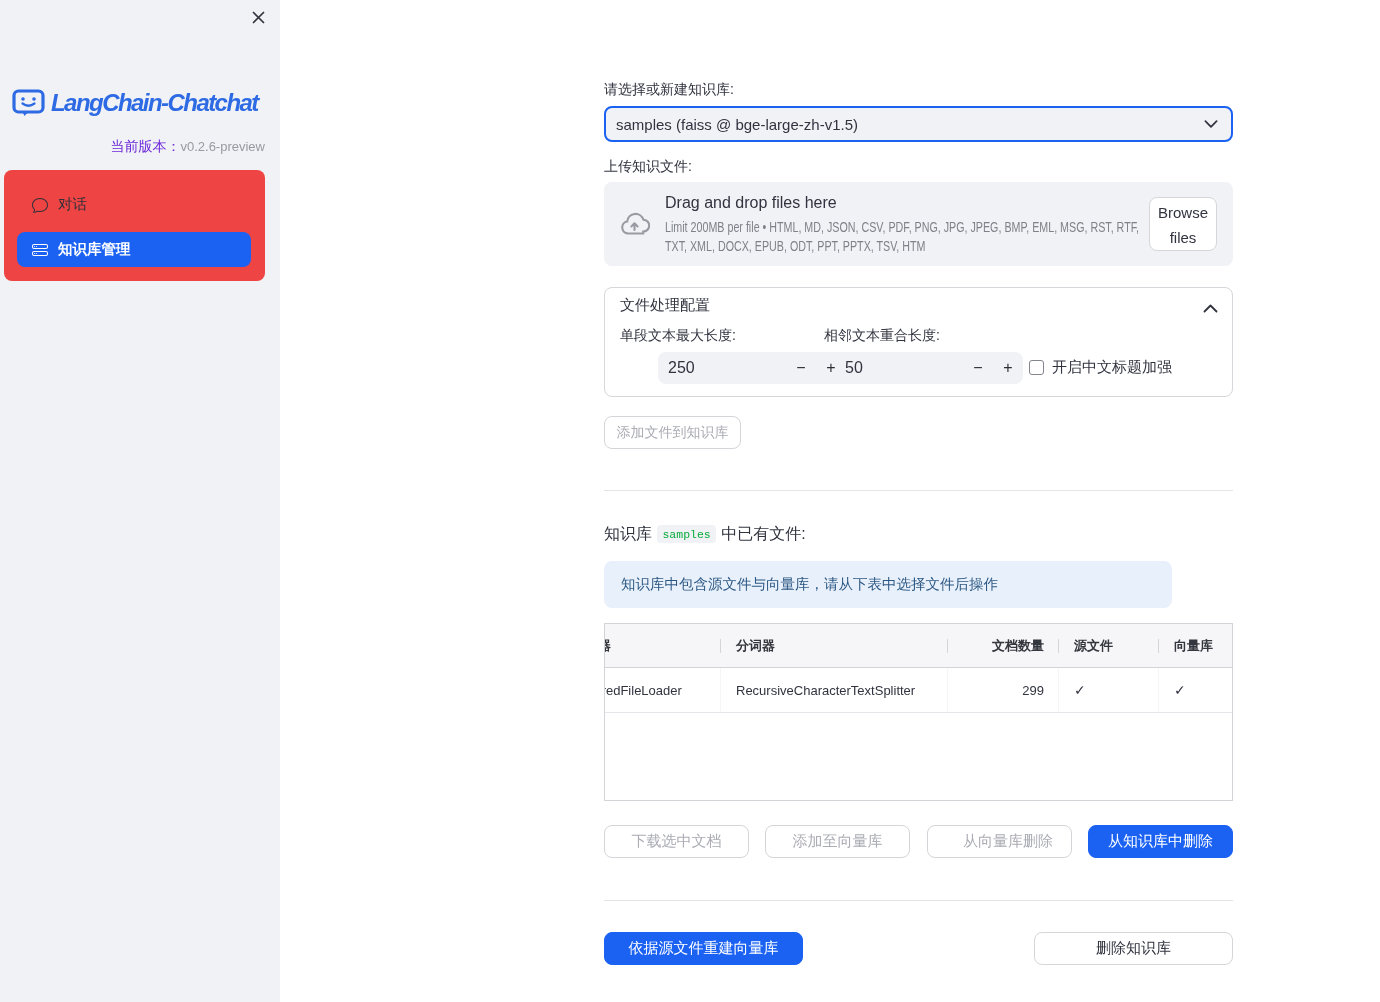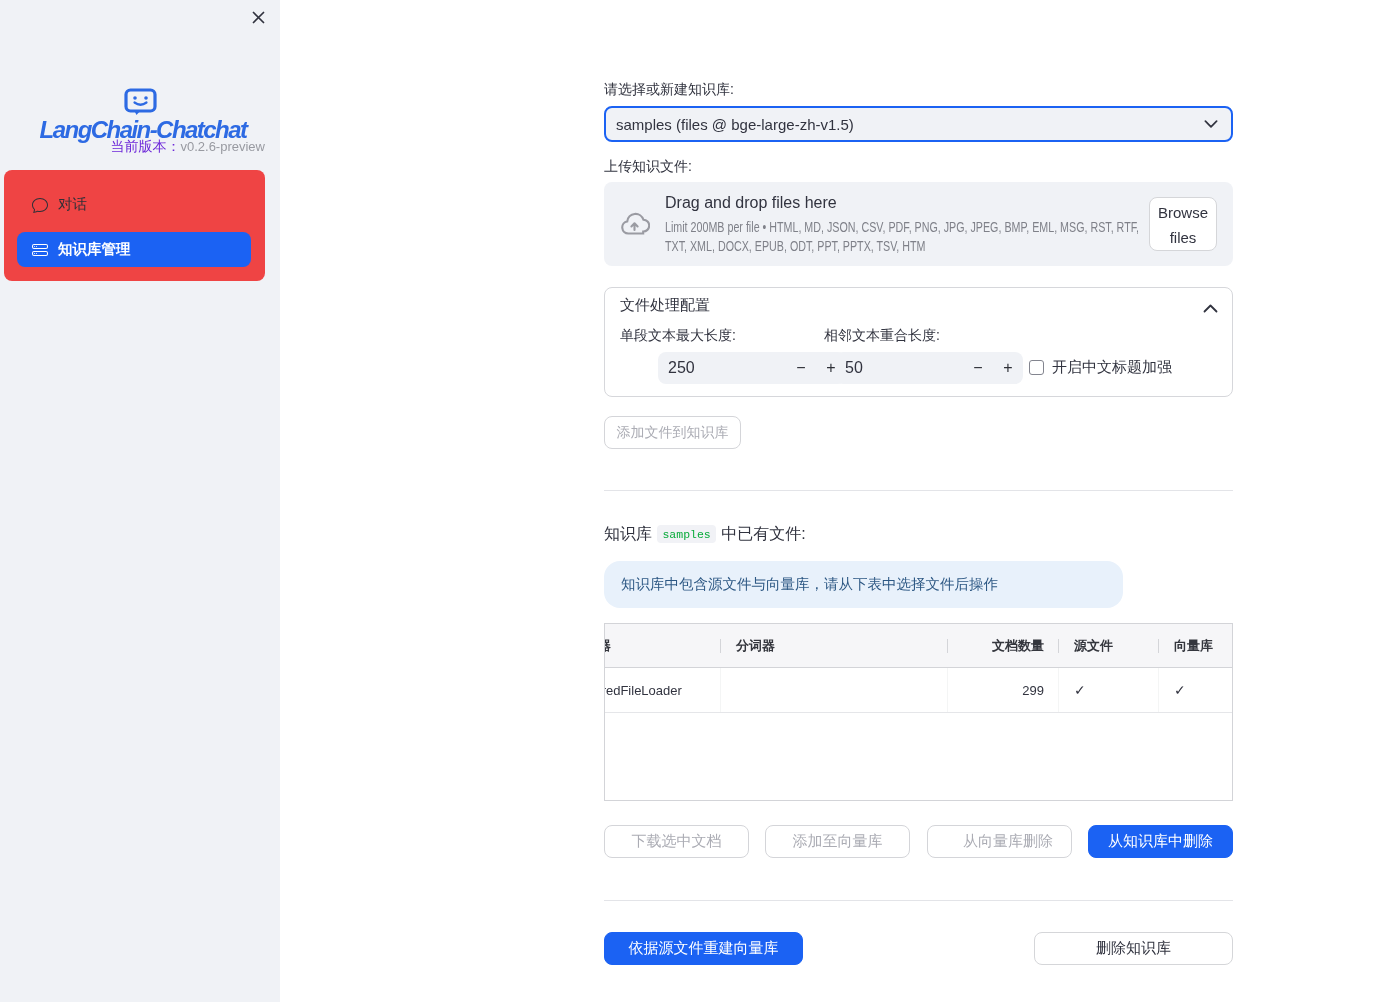--- a/index.html
+++ b/index.html
@@ -15,21 +15,21 @@
     --code-green:#09ab3b;
   }
   *{margin:0;padding:0;box-sizing:border-box;}
   html,body{width:1380px;height:1002px;overflow:hidden;}
   body{font-family:"Liberation Sans",sans-serif;color:var(--text);background:#ffffff;position:relative;}
   .abs{position:absolute;}
 
   
   .sidebar{left:0;top:0;width:280px;height:1002px;background:var(--sidebar-bg);}
   .close-btn{left:247px;top:6px;width:22px;height:22px;cursor:pointer;display:flex;align-items:center;justify-content:center;}
-  .logo-row{left:12px;top:88px;width:256px;height:30px;display:flex;align-items:center;flex-direction:column;}
+  .logo-row{left:12px;top:88px;width:256px;height:30px;display:flex;align-items:center;}
   .logo-icon{width:33px;height:28px;flex:0 0 auto;}
   .logo-text{font-size:24px;font-weight:bold;font-style:italic;color:var(--logo-blue);letter-spacing:-1.55px;margin-left:6px;white-space:nowrap;}
   .version-row{left:0;top:138px;width:265px;text-align:right;font-size:14px;}
   .version-label{color:#6d28d9;}
   .version-value{color:#989aa1;font-size:13px;}
   .menu-card{left:4px;top:170px;width:261px;height:111px;background:#ef4444;border-radius:8px;}
   .menu-item{position:absolute;left:13px;width:234px;height:35px;border-radius:8px;display:flex;align-items:center;cursor:pointer;}
   .menu-item .mi-icon{width:16px;height:16px;margin-left:15px;flex:0 0 auto;display:flex;align-items:center;}
   .menu-item .mi-label{margin-left:10px;font-size:14.5px;color:#2e3038;white-space:nowrap;}
   .menu-item.item-0{top:17px;}
@@ -73,21 +73,21 @@
 
   .add-btn{left:604px;top:416px;width:137px;height:33px;font-size:14px;}
 
   .divider{left:604px;width:629px;height:1px;background:#e3e4e8;}
   .div-1{top:490px;}
   .div-2{top:900px;}
 
   .md-line{left:604px;top:524px;width:629px;height:20px;font-size:16px;color:var(--text);display:flex;align-items:center;white-space:pre-wrap;}
   .code-chip{font-family:"Liberation Mono",monospace;font-size:11.5px;color:var(--code-green);background:#f1f2f6;border-radius:4px;padding:2.5px 5px;margin:8px 1px;}
 
-  .info-box{left:604px;top:561px;width:519px;height:47px;background:var(--info-bg);border-radius:16px;display:flex;align-items:center;}
+  .info-box{left:604px;top:561px;width:568px;height:47px;background:var(--info-bg);border-radius:8px;display:flex;align-items:center;}
   .info-text{margin-left:17px;font-size:14.5px;color:var(--info-text);white-space:nowrap;}
 
   
   .kb-table{left:604px;top:623px;width:629px;height:178px;border:1px solid #d3d4d8;background:#ffffff;overflow:hidden;}
   .tbl-header{position:absolute;left:0;top:0;width:627px;height:44px;background:#f6f6f8;border-bottom:1px solid #d3d4d8;}
   .tbl-row{position:absolute;left:0;top:44px;width:627px;height:45px;background:#ffffff;border-bottom:1px solid #e5e6e9;}
   .tbl-cell{position:absolute;top:0;height:100%;display:flex;align-items:center;font-size:13px;color:var(--text);overflow:hidden;white-space:nowrap;}
   .tbl-header .tbl-cell{font-weight:600;color:#34363d;}
   .tbl-cell .pad{padding-left:16px;}
   .tbl-cell.right{justify-content:flex-end;}
@@ -162,21 +162,21 @@
         </svg>
       </span>
       <span class="mi-label">知识库管理</span>
     </div>
   </div>
 </div>
 
 <div class="abs field-label lbl-kb">请选择或新建知识库:</div>
 
 <div class="abs kb-select">
-  <span class="sel-text">samples (files @ bge-large-zh-v1.5)</span>
+  <span class="sel-text">samples (faiss @ bge-large-zh-v1.5)</span>
   <span class="sel-caret">
     <svg width="14" height="8" viewBox="0 0 14 8">
         <path d="M1.4 1.2 L7 6.8 L12.6 1.2" fill="none" stroke="#31333f" stroke-width="1.7" stroke-linecap="round" stroke-linejoin="round"></path>
       </svg>
   </span>
 </div>
 
 <div class="abs field-label lbl-upload">上传知识文件:</div>
 
 <div class="abs dropzone">
@@ -245,20 +245,23 @@
       </div>
     <span class="hdr-sep sep-1"></span>
     <span class="hdr-sep sep-2"></span>
     <span class="hdr-sep sep-3"></span>
     <span class="hdr-sep sep-4"></span>
   </div>
   <div class="tbl-row">
     <div class="tbl-cell c1">
         <span class="pad">UnstructuredFileLoader</span>
       </div>
+    <div class="tbl-cell c2">
+        <span class="pad">RecursiveCharacterTextSplitter</span>
+      </div>
     <div class="tbl-cell c3 right">
         <span class="padr">299</span>
       </div>
     <div class="tbl-cell c4">
         <span class="pad check-mark">✓</span>
       </div>
     <div class="tbl-cell c5">
         <span class="pad check-mark">✓</span>
       </div>
     <span class="row-sep sep-1"></span>

